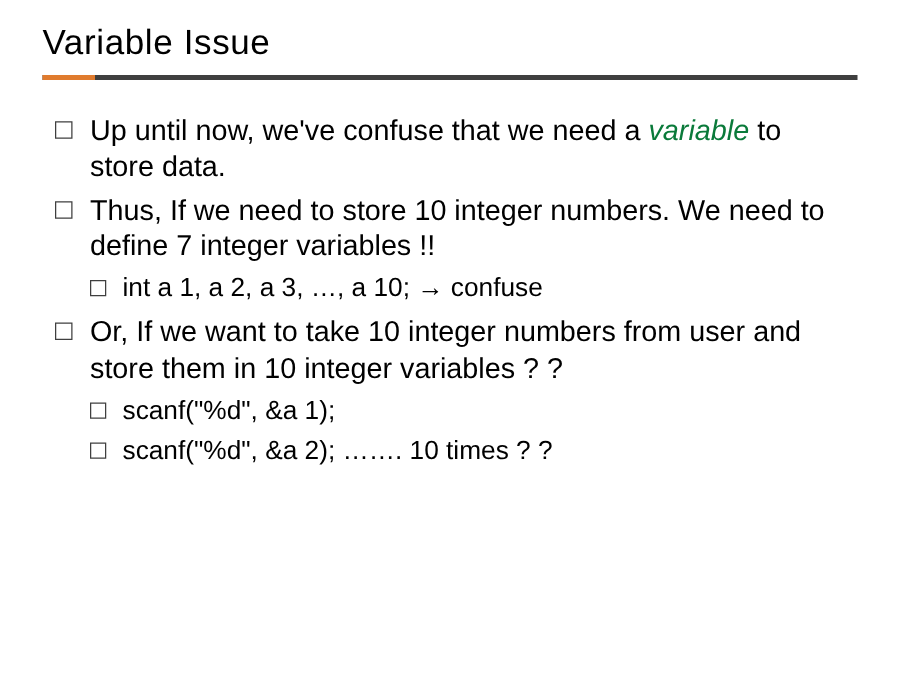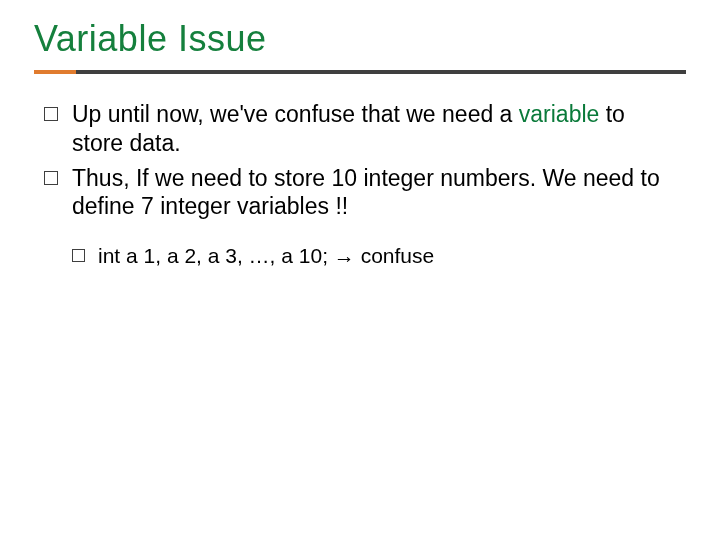--- a/index.html
+++ b/index.html
@@ -1,28 +1,28 @@
 <!DOCTYPE html>
 <html><head>
 <meta charset="utf-8">
 <style>
   * { margin: 0; padding: 0; box-sizing: border-box; }
   html, body { width: 720px; height: 540px; background: #fff; font-family: Arial, Helvetica, sans-serif; color: #000; }
   .slide { width: 720px; height: 540px; padding: 18px 34px 0 34px; position: relative; }
-  .title { font-size: 36px; font-weight: 400; letter-spacing: 0.5px; margin-bottom: 10px; color: #15803d; }
+  .title { font-size: 28px; font-weight: 400; letter-spacing: 0.5px; margin-bottom: 10px; color: #000000; }
   .title-rule { height: 4px; background: #3f3f3f; position: relative; margin-bottom: 26px; }
   .title-rule::before { content: ""; position: absolute; left: 0; top: 0; width: 42px; height: 4px; background: #e07b2e; }
   .content { padding: 0 6px 0 6px; }
   ul.level1 { list-style: none; }
   ul.level1 > li { position: relative; padding-left: 32px; font-size: 23px; line-height: 1.25; margin-bottom: 6px; }
   ul.level1 > li::before { content: ""; position: absolute; left: 4px; top: 7px; width: 12px; height: 12px; border: 1.8px solid #3f3f3f; background: #fff; }
-  ul.level2 { list-style: none; margin-top: 21px; margin-bottom: 6px; }
+  ul.level2 { list-style: none; margin-top: 6px; margin-bottom: 6px; }
   ul.level2 > li { position: relative; padding-left: 26px; font-size: 21px; line-height: 1.35; margin-bottom: 4px; }
   ul.level2 > li::before { content: ""; position: absolute; left: 0; top: 7px; width: 11px; height: 11px; border: 1.6px solid #3f3f3f; background: #fff; }
-  .ital-green { color: #0a7a3a; }
+  .ital-green { font-style: italic; color: #0a7a3a; }
   .arrow { font-family: Arial, sans-serif; }
 </style>
 </head>
 <body>
 
 <div class="slide">
   <div class="title">Variable Issue</div>
   <div class="title-rule"></div>
 
   <div class="content">
@@ -34,16 +34,27 @@
 
       <li>
         <span>Thus, If we need to store 10 integer numbers. We need to define 7 integer variables !!</span>
         <ul class="level2">
           <li>
             <span>int a 1, a 2, a 3, …,  a 10;  </span><span class="arrow">→</span><span>  confuse</span>
           </li>
         </ul>
       </li>
 
+      <li>
+        <span>Or, If we want to take 10 integer numbers from user and store them in 10 integer variables ? ?</span>
+        <ul class="level2">
+          <li>
+            <span>scanf("%d", &amp;a 1);</span>
+          </li>
+          <li>
+            <span>scanf("%d", &amp;a 2); …….</span><span>   10 times ? ?</span>
+          </li>
+        </ul>
+      </li>
 
     </ul>
   </div>
 </div>
 
 </body></html>

